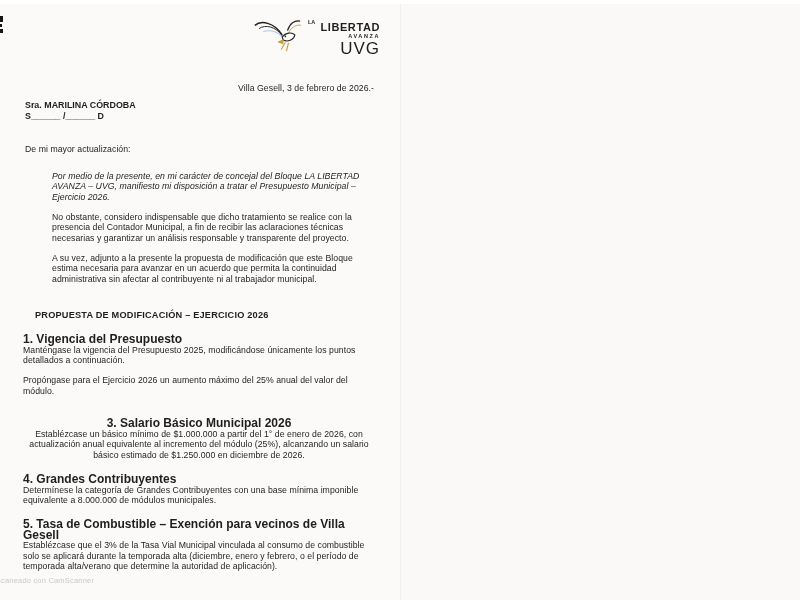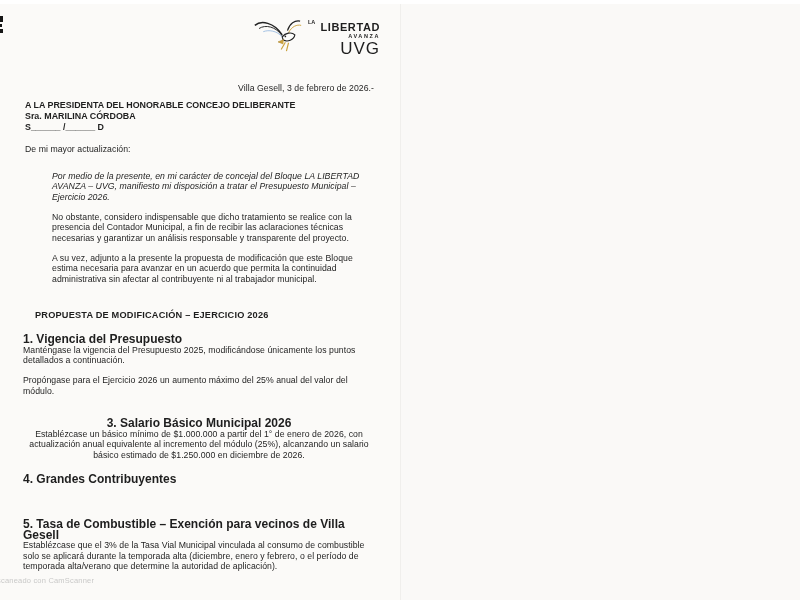--- a/index.html
+++ b/index.html
@@ -68,21 +68,20 @@
       <span class="logo-la">LA</span>
       <div class="logo-libertad">LIBERTAD</div>
       <div class="logo-avanza">AVANZA</div>
       <div class="logo-uvg">UVG</div>
     </div>
   </div>
 
   <div class="abs t date-line">Villa Gesell, 3 de febrero de 2026.-</div>
 
   <div class="abs recipient">
-    <div>A LA PRESIDENTA DEL HONORABLE CONCEJO DELIBERANTE</div>
     <div>Sra. MARILINA CÓRDOBA</div>
     <div>S______ /______ D</div>
   </div>
 
   <div class="abs t salutation">De mi mayor actualización:</div>
 
   <p class="abs t para p1">Por medio de la presente, en mi carácter de concejal del Bloque LA LIBERTAD AVANZA – UVG, manifiesto mi disposición a tratar el Presupuesto Municipal – Ejercicio 2026.</p>
   <p class="abs t para p2">No obstante, considero indispensable que dicho tratamiento se realice con la presencia del Contador Municipal, a fin de recibir las aclaraciones técnicas necesarias y garantizar un análisis responsable y transparente del proyecto.</p>
   <p class="abs t para p3">A su vez, adjunto a la presente la propuesta de modificación que este Bloque estima necesaria para avanzar en un acuerdo que permita la continuidad administrativa sin afectar al contribuyente ni al trabajador municipal.</p>
 
@@ -94,20 +93,21 @@
   </div>
   <div class="abs item i2">
     <div class="t">Propóngase para el Ejercicio 2026 un aumento máximo del 25% anual del valor del módulo.</div>
   </div>
   <div class="abs item i3">
     <div class="title">3. Salario Básico Municipal 2026</div>
     <div class="t">Establézcase un básico mínimo de $1.000.000 a partir del 1° de enero de 2026, con actualización anual equivalente al incremento del módulo (25%), alcanzando un salario básico estimado de $1.250.000 en diciembre de 2026.</div>
   </div>
   <div class="abs item i4">
     <div class="title">4. Grandes Contribuyentes</div>
+    <div class="t">Determínese la categoría de Grandes Contribuyentes con una base mínima imponible equivalente a 8.000.000 de módulos municipales.</div>
   </div>
   <div class="abs item i5">
     <div class="title">5. Tasa de Combustible – Exención para vecinos de Villa Gesell</div>
     <div class="t">Establézcase que el 3% de la Tasa Vial Municipal vinculada al consumo de combustible solo se aplicará durante la temporada alta (diciembre, enero y febrero, o el período de temporada alta/verano que determine la autoridad de aplicación).</div>
   </div>
 
   <div class="abs watermark wm-left">
     <span>scaneado con CamScanner</span>
   </div>
 </section>

